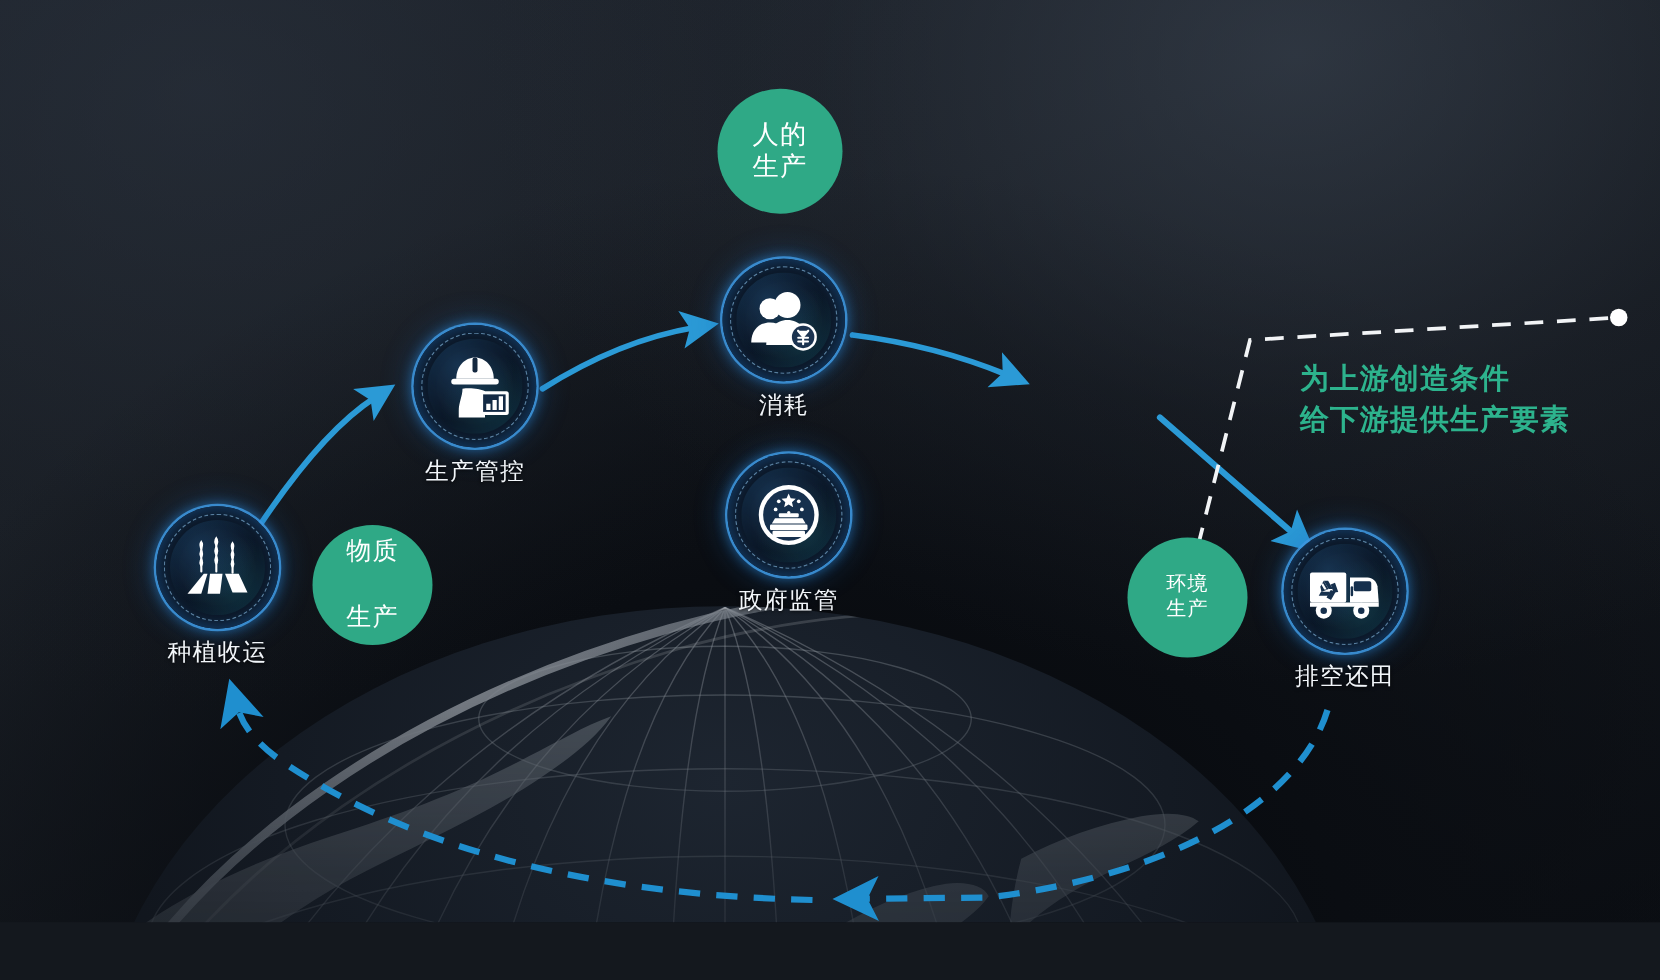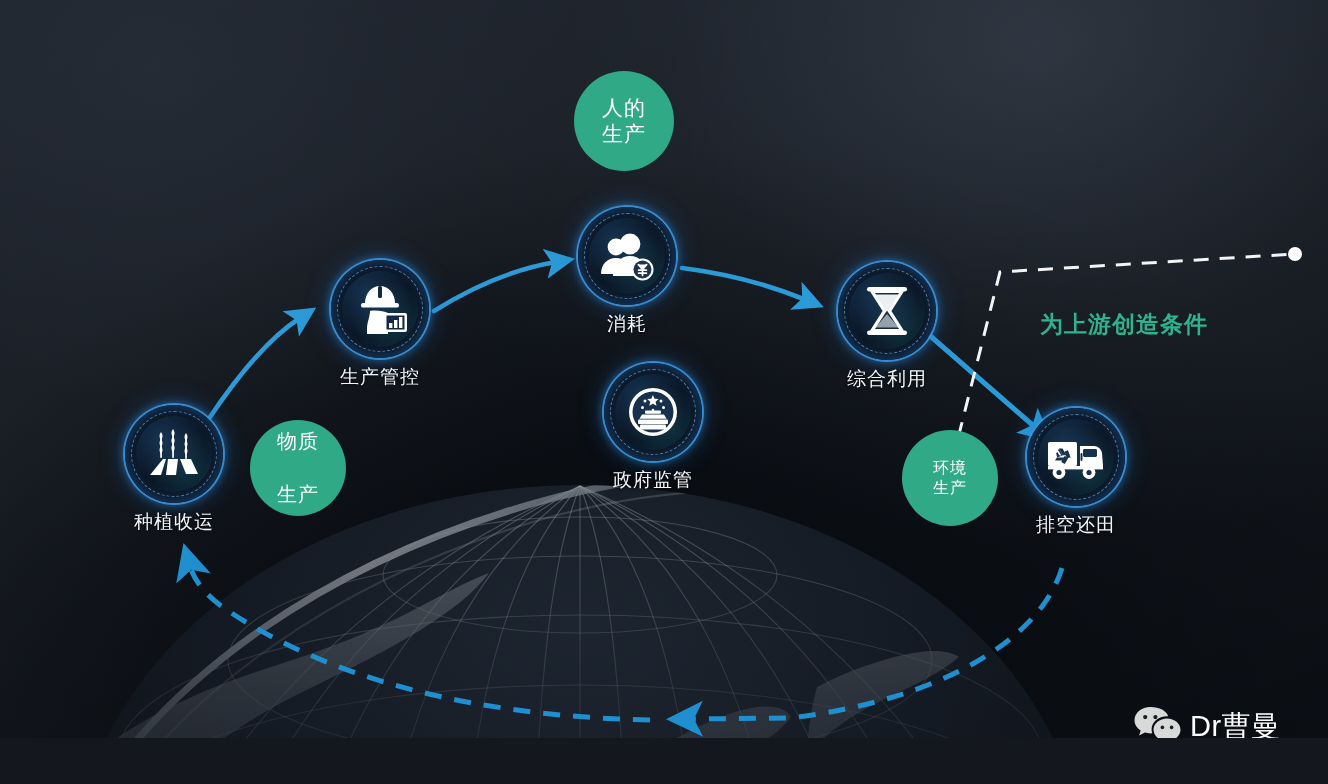--- a/index.html
+++ b/index.html
@@ -102,21 +102,20 @@
 
   
   .callout {
     position: absolute;
     color: #2db38d;
     font-weight: bold;
     font-size: 23px;
     line-height: 1.45;
     letter-spacing: 1px;
     white-space: nowrap;
-    margin-top: 22px;
   }
 
   
   .credit {
     position: absolute;
     display: flex;
     align-items: center;
     gap: 9px;
   }
   .credit .credit-name {
@@ -317,21 +316,21 @@
           <path d="M43.4 40.6 L47.5 45.4 L51.6 40.6"></path>
           <path d="M43.6 46.2 L51.4 46.2"></path>
           <path d="M43.6 49.2 L51.4 49.2"></path>
           <path d="M47.5 45.4 L47.5 51.4"></path>
         </g>
       </svg>
     </div>
     <div class="node-label">消耗</div>
   </div>
 
-  <div class="node" style="left:604px; top:363px;">
+  <div class="node" style="left:582px; top:363px;">
     <div class="ring"></div>
     <div class="glyph">
       <svg width="62" height="62" viewBox="0 0 62 62">
         <circle cx="31" cy="31" r="24" fill="#ffffff"></circle>
         <circle cx="31" cy="31" r="20.5" fill="#16304d"></circle>
 
         <g fill="#ffffff">
           <path d="M31 13.5 l1.8 4.1 l4.4 0.4 l-3.3 3 l1 4.3 l-3.9-2.3 l-3.9 2.3 l1-4.3 l-3.3-3 l4.4-0.4 Z" transform="scale(0.92) translate(2.6 1.6)"></path>
           <circle cx="23" cy="20" r="1.5"></circle>
           <circle cx="39" cy="20" r="1.5"></circle>
@@ -344,35 +343,22 @@
           <rect x="16" y="38.5" width="30" height="4.5" rx="1"></rect>
           <rect x="18" y="43.5" width="26" height="5" rx="1"></rect>
           <path d="M20 33.5 L42 33.5 L44.5 37.8 L17.5 37.8 Z"></path>
           <rect x="23" y="29.5" width="16" height="3.3" rx="1"></rect>
         </g>
       </svg>
     </div>
     <div class="node-label">政府监管</div>
   </div>
 
-  <div class="node" style="left:838px; top:262px;">
-    <div class="ring"></div>
-    <div class="glyph">
-      <svg width="58" height="60" viewBox="0 0 58 60" fill="#ffffff">
-        <rect x="9" y="6" width="40" height="4.4" rx="2.2"></rect>
-        <rect x="9" y="49.6" width="40" height="4.4" rx="2.2"></rect>
-        <path d="M14 10.4 L44 10.4 L31.4 30 L44 49.6 L14 49.6 L26.6 30 Z" fill="none" stroke="#ffffff" stroke-width="3.3" stroke-linejoin="round"></path>
-        <path d="M17.5 13.6 L40.5 13.6 L29 31 Z" fill="#ffffff" fill-opacity="0.92"></path>
-        <path d="M29 33 L40.5 46.4 L17.5 46.4 Z" fill="#ffffff" fill-opacity="0.55"></path>
-      </svg>
-    </div>
-    <div class="node-label">综合利用</div>
-  </div>
-
-  <div class="node" style="left:1027px; top:408px;font-family:Liberation Serif, serif;">
+
+  <div class="node" style="left:1027px; top:424px;font-family:Liberation Serif, serif;">
     <div class="ring"></div>
     <div class="glyph">
       <svg width="64" height="58" viewBox="0 0 64 58" fill="#ffffff">
 
         <rect x="4" y="14" width="29" height="24" rx="1.6"></rect>
 
         <path d="M36 18 L50 18 C 54 18, 57 21, 58 25 L 59 38 L 36 38 Z"></path>
         <rect x="39" y="21" width="14" height="8" rx="1.4" fill="#16304d"></rect>
         <rect x="36.5" y="25" width="2" height="8" rx="1" fill="#16304d"></rect>
 
@@ -393,39 +379,17 @@
         <g fill="#ffffff">
           <path d="M14.6 22.8 L17.4 27.6 L15.4 27.6 L12.6 22.8 Z"></path>
         </g>
       </svg>
     </div>
     <div class="node-label">排空还田</div>
   </div>
 
   <div class="callout" style="left:1040px; top:286px;">
     <div>为上游创造条件</div>
-  </div>
-
-  <div class="credit" style="left:1133px; top:705px;">
-    <span>
-      <svg width="48" height="40" viewBox="0 0 48 40">
-        <g fill="#d8dada">
-          <path d="M17.5 2 C 8.6 2, 1.5 7.9, 1.5 15.2 C 1.5 19.4, 3.9 23.1, 7.7 25.5
-                   L 6.1 30.6 L 11.9 27.6 C 13.7 28.1, 15.6 28.4, 17.5 28.4
-                   C 18.1 28.4, 18.7 28.4, 19.3 28.3 C 18.8 27, 18.6 25.6, 18.6 24.2
-                   C 18.6 17, 25.5 11.2, 34 11.2 C 34.4 11.2, 34.8 11.2, 35.2 11.2
-                   C 33.6 5.9, 26.4 2, 17.5 2 Z"></path>
-          <path d="M34.2 13.6 C 26.6 13.6, 20.5 18.6, 20.5 24.8 C 20.5 31, 26.6 36, 34.2 36
-                   C 35.8 36, 37.4 35.8, 38.9 35.4 L 43.8 38 L 42.4 33.6
-                   C 45.5 31.5, 47.5 28.3, 47.5 24.8 C 47.5 18.6, 41.4 13.6, 34.2 13.6 Z"></path>
-        </g>
-        <g fill="#1a1d22">
-          <circle cx="12.2" cy="12.1" r="2.1"></circle>
-          <circle cx="22.4" cy="12.1" r="2.1"></circle>
-          <circle cx="29.4" cy="22.4" r="1.8"></circle>
-          <circle cx="38.6" cy="22.4" r="1.8"></circle>
-        </g>
-      </svg>
-    </span>
-    <span class="credit-name">Dr曹曼</span>
-  </div>
+    <div>给下游提供生产要素</div>
+  </div>
+
 
 </div>
 
 </body></html>

